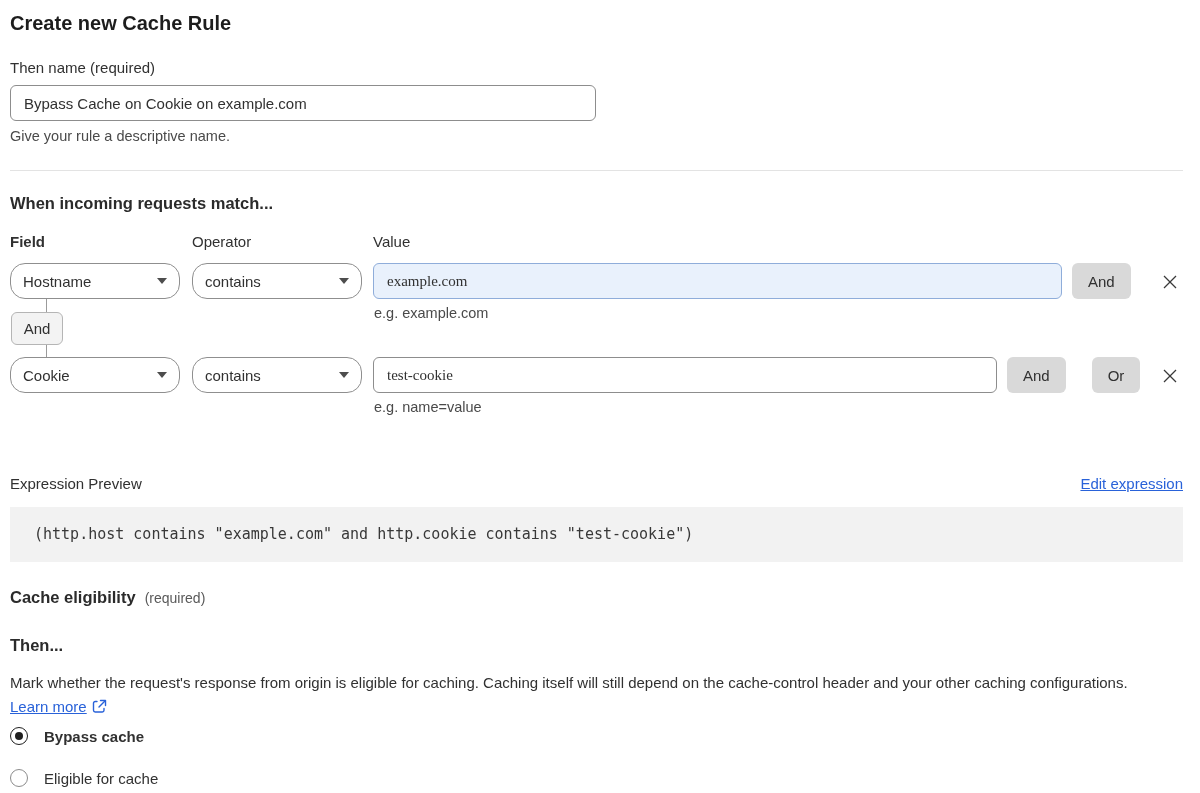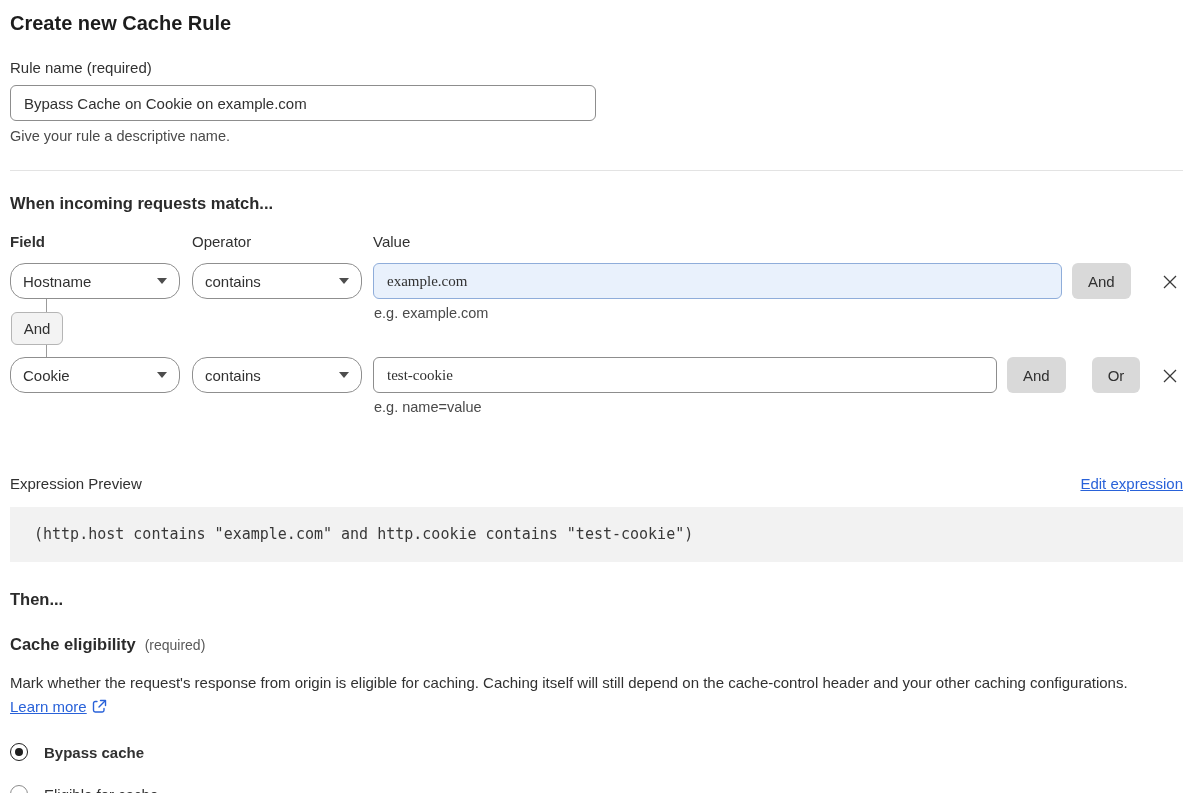--- a/index.html
+++ b/index.html
@@ -93,41 +93,41 @@
   }
 
   .then-heading { margin-top: 28px; }
   .cache-heading { margin-top: 26px; display: flex; align-items: baseline; gap: 9px; }
   .required-note { font-size: 14px; font-weight: 400; color: #595959; }
 
   .description { font-size: 15px; line-height: 24px; margin-top: 16px; max-width: 1160px; }
   .ext-icon { display: inline-block; vertical-align: -2px; margin-left: 5px; color: #2962d9; }
 
   .radio-row { display: flex; align-items: center; margin-top: 24px; cursor: pointer; width: fit-content; }
-  .radio-row.first { margin-top: 22px; }
+  .radio-row.first { margin-top: 6px; }
   .radio-circle {
     width: 18px; height: 18px; border-radius: 50%; border: 1.5px solid #8c8c8c;
     background: #fff; flex: none; position: relative;
   }
   .radio-circle.selected { border-color: #1f1f1f; }
   .radio-circle.selected::after {
     content: ""; position: absolute; left: 3.5px; top: 3.5px;
     width: 8px; height: 8px; border-radius: 50%; background: #1f1f1f;
   }
   .radio-label { font-size: 15px; margin-left: 16px; }
   .radio-label.bold { font-weight: 700; }
 </style>
 </head>
 <body>
 
 <div class="container">
 
   <h1 class="page-title">Create new Cache Rule</h1>
 
-  <div class="field-label">Rule name (required)</div>
+  <div class="field-label">Then name (required)</div>
   <input class="text-input" type="text" value="Bypass Cache on Cookie on example.com" style="">
   <div class="helper">Give your rule a descriptive name.</div>
 
   <hr class="divider">
 
   <div class="section-heading">When incoming requests match...</div>
 
   <div class="col-labels">
     <div class="c1">Field</div>
     <div class="c2">Operator</div>
@@ -182,26 +182,26 @@
   <div class="row-footer">
     <div class="helper">e.g. name=value</div>
   </div>
 
   <div class="expr-header">
     <div class="expr-label">Expression Preview</div>
     <a class="link">Edit expression</a>
   </div>
   <div class="code-block">(http.host contains "example.com" and http.cookie contains "test-cookie")</div>
 
-  <div class="section-heading then-heading">Then...</div>
-
   <div class="section-heading cache-heading">
     <span>Cache eligibility</span>
     <span class="required-note">(required)</span>
   </div>
+
+  <div class="section-heading then-heading">Then...</div>
 
   <div class="description">
     <span>Mark whether the request's response from origin is eligible for caching. Caching itself will still depend on the cache-control header and your other caching configurations.</span>
     <a class="link">Learn more</a><span class="ext-icon"><svg width="15" height="15" viewBox="0 0 15 15" fill="none">
       <path d="M5 2.5H3.2C2.26 2.5 1.5 3.26 1.5 4.2v7.1c0 .94.76 1.7 1.7 1.7h7.1c.94 0 1.7-.76 1.7-1.7V9.5" stroke="#2962d9" stroke-width="1.4" stroke-linecap="round"></path>
       <path d="M8.5 1.5h5v5" stroke="#2962d9" stroke-width="1.4" stroke-linecap="round" stroke-linejoin="round"></path>
       <path d="M13.2 1.8L7 8" stroke="#2962d9" stroke-width="1.4" stroke-linecap="round"></path>
     </svg></span>
   </div>
 

